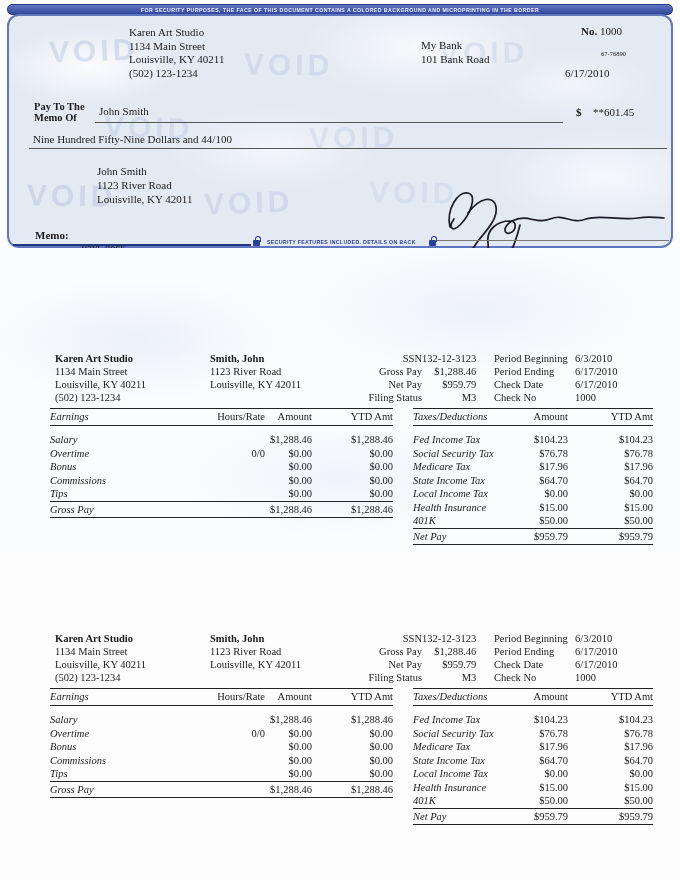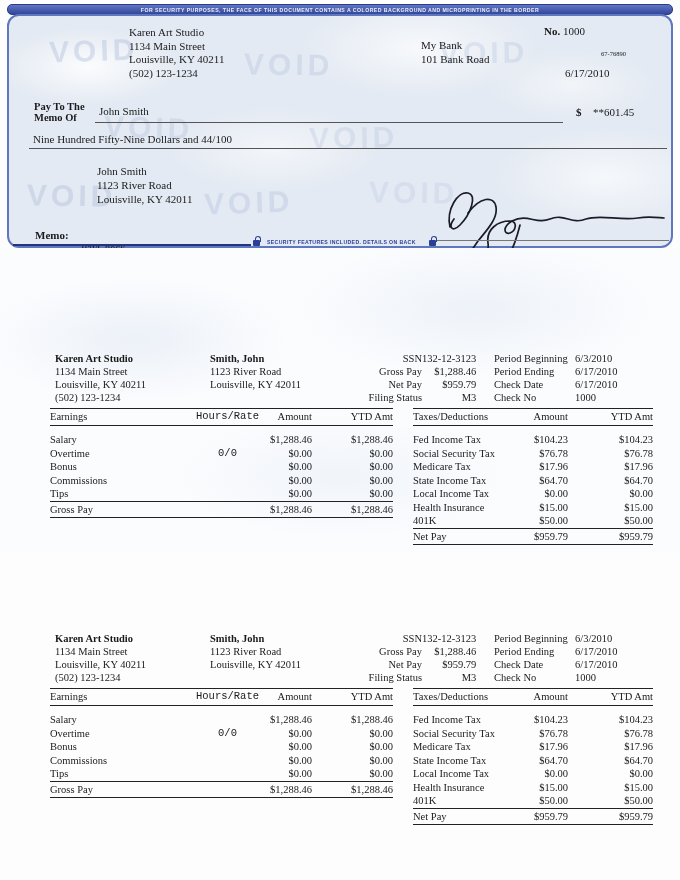--- a/index.html
+++ b/index.html
@@ -68,21 +68,21 @@
   .ig2{grid-template-columns:81px auto;}
   table.tbl{border-collapse:collapse;table-layout:fixed;font-size:10.5px;
             font-family:"Liberation Serif",serif;color:#1a1a1a;}
   table.tbl td,table.tbl th{padding:0;font-weight:normal;white-space:nowrap;overflow:visible;}
   table.tbl tr.hdr th{border-top:1.3px solid #222;border-bottom:1.3px solid #222;
                       padding:1px 0 2px 0;}
   table.tbl tr.sp td{height:7px;border:none;}
   table.tbl tr.row td{height:13.5px;}
   table.tbl tr.total td{border-top:1.3px solid #222;border-bottom:1.3px solid #222;
                         height:15px;vertical-align:middle;}
-  .l{text-align:left;} .c{text-align:center;font-family:Liberation Mono, monospace;} .r{text-align:right;}
+  .l{text-align:left;font-style:italic;} .c{text-align:right;} .r{text-align:right;}
 </style>
 </head>
 <body>
 
 <div class="page">
 
   <div class="abs banner">
     <span>FOR SECURITY PURPOSES, THE FACE OF THIS DOCUMENT CONTAINS A COLORED BACKGROUND AND MICROPRINTING IN THE BORDER</span>
   </div>
 
@@ -101,21 +101,21 @@
       <div>1134 Main Street</div>
       <div>Louisville, KY 40211</div>
       <div>(502) 123-1234</div>
     </div>
 
     <div class="abs chk-text s-block" style="left:412px;top:10px;margin-top:13px;">
       <div>My Bank</div>
       <div>101 Bank Road</div>
     </div>
 
-    <div class="abs chk-text" style="left:535px;top:9px;">
+    <div class="abs chk-text" style="left:572px;top:9px;">
       <span class="bold">No.</span>
       <span>1000</span>
     </div>
     <div class="abs" style="left:592px;top:34px;font-size:6.5px;">67-76890</div>
     <div class="abs chk-text" style="left:556px;top:51px;">6/17/2010</div>
 
     <div class="abs bold" style="left:25px;top:85px;font-size:10.5px;line-height:11px;">
       <div>Pay To The</div>
       <div>Memo Of</div>
     </div>

